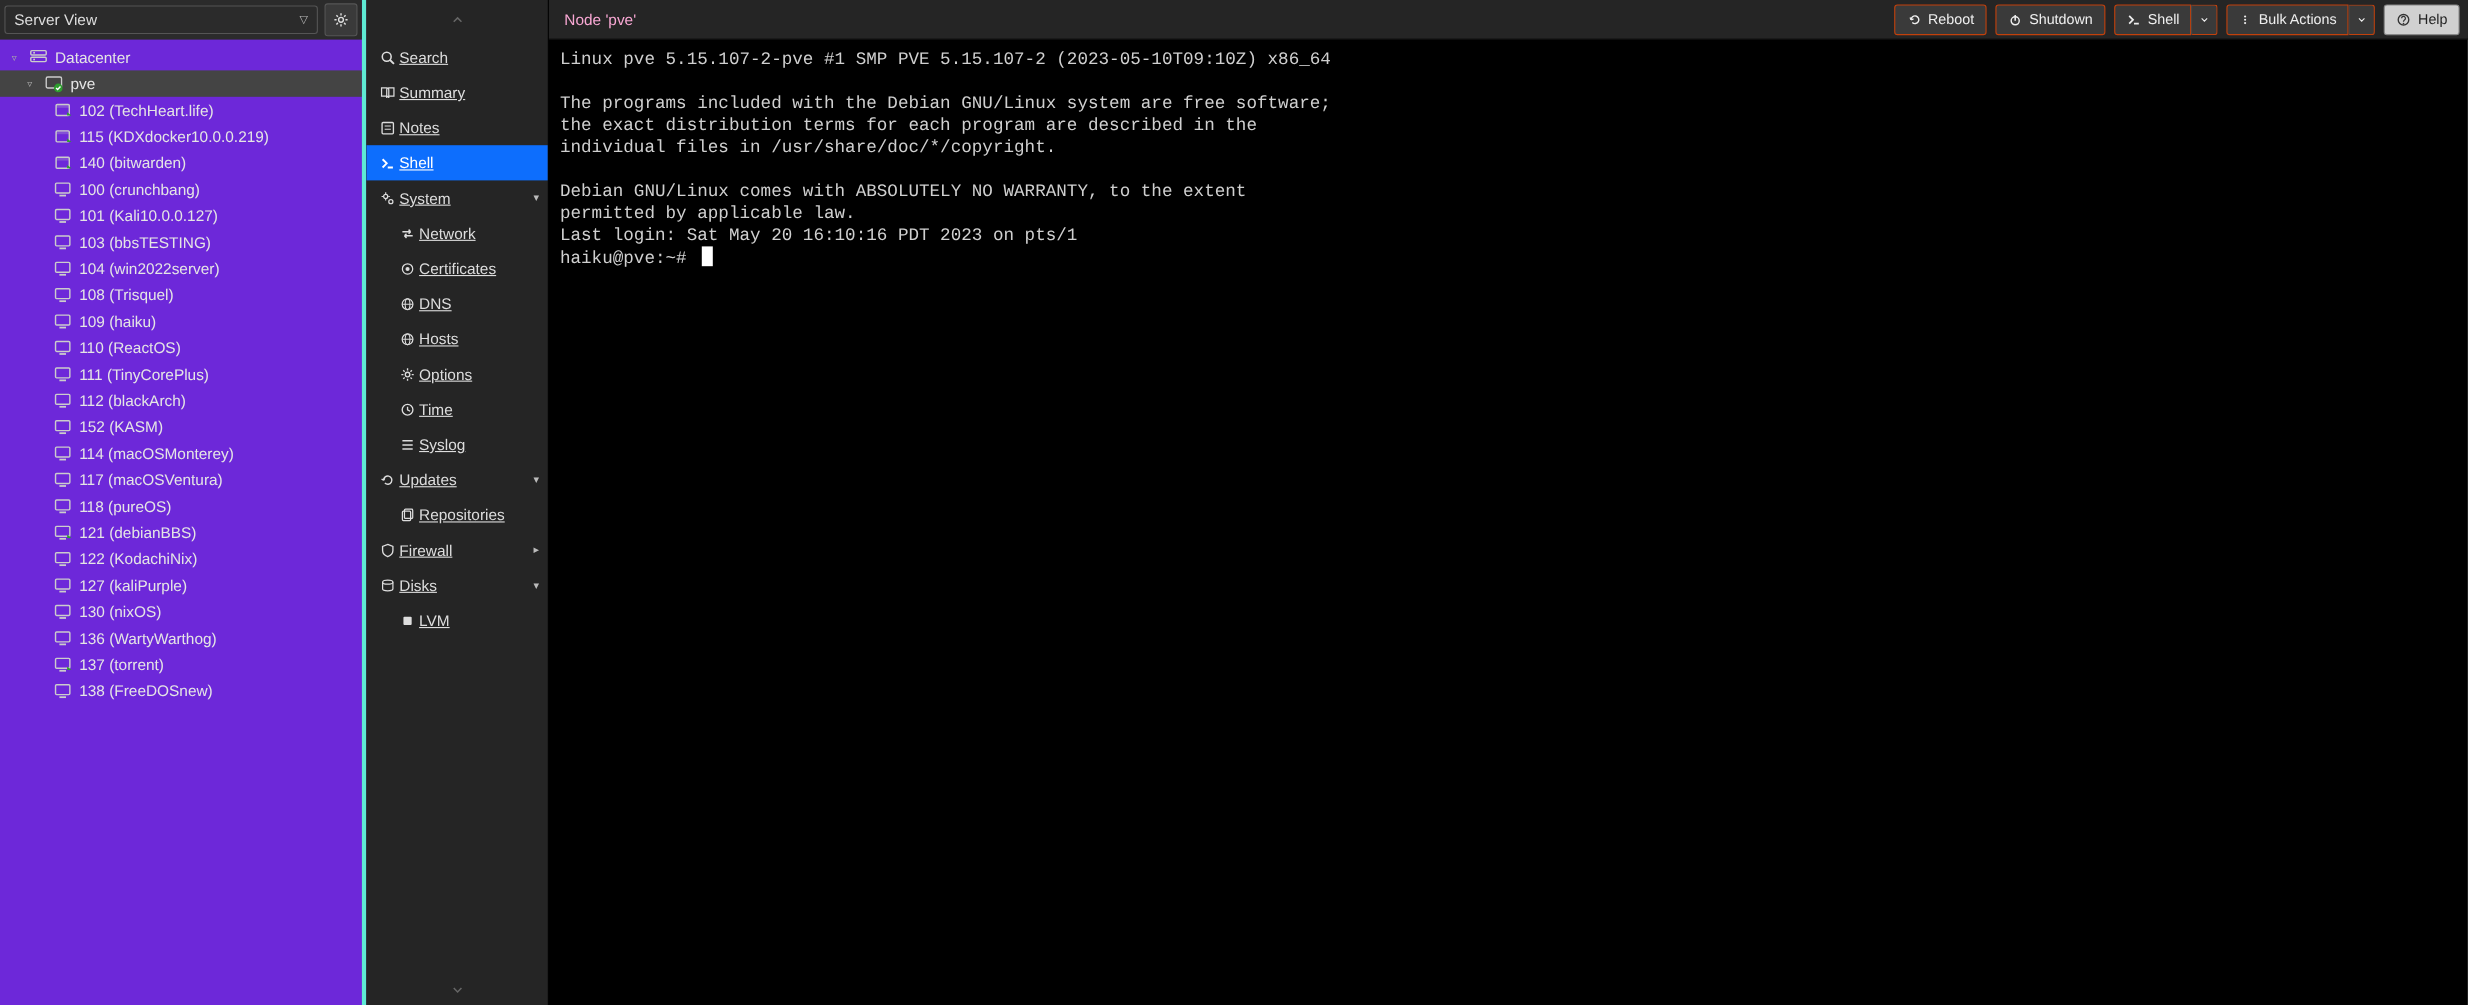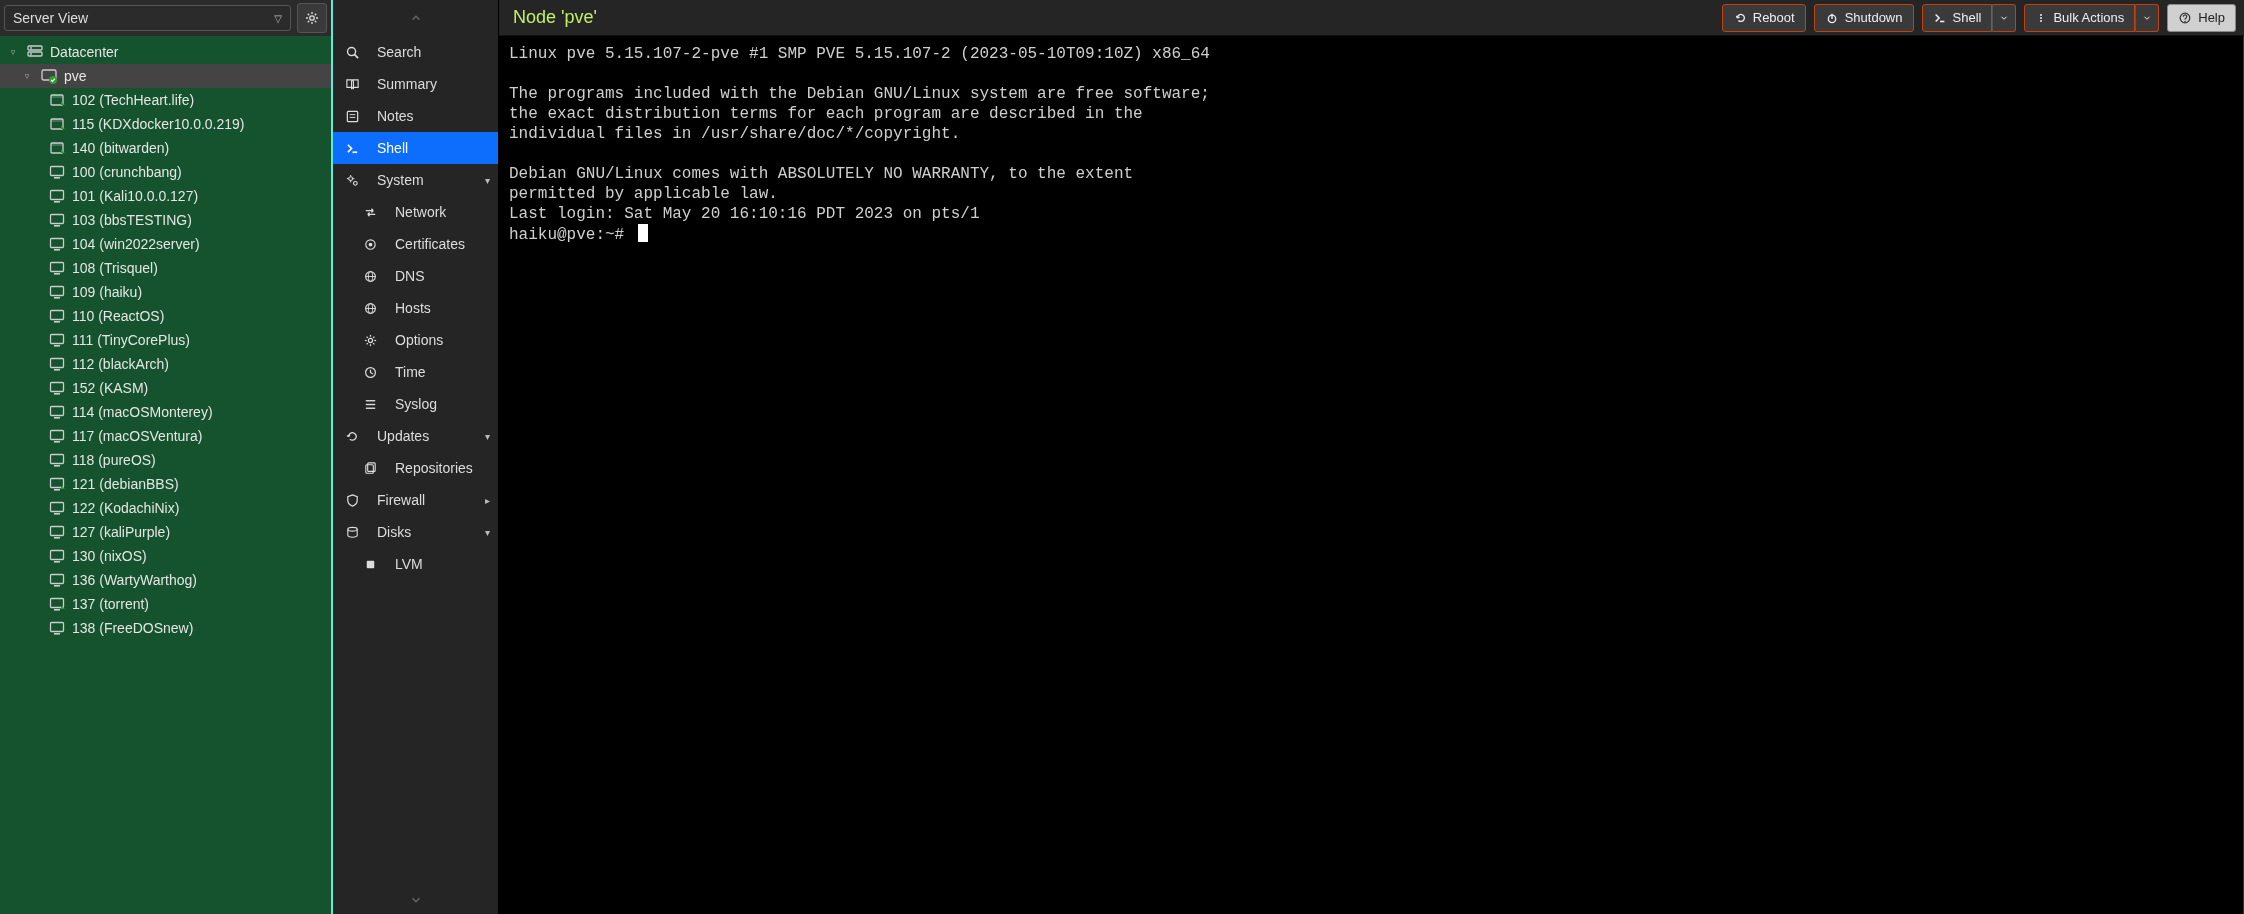--- a/index.html
+++ b/index.html
@@ -3,51 +3,51 @@
 <meta charset="utf-8">
 <style>
   * { box-sizing: border-box; margin: 0; padding: 0; }
   html, body { width: 100%; height: 100%; font-family: Arial, Helvetica, sans-serif; font-size: 14px; background: #222; color: #ddd; overflow: hidden; }
   body { display: flex; flex-direction: column; }
 
   
   .columns { display: flex; height: 100%; }
 
   
-  .sidebar { width: 333px; background: #14532d; display: flex; flex-direction: column; border-right: 2px solid #5eead4; }
+  .sidebar { width: 333px; background: #6d28d9; display: flex; flex-direction: column; border-right: 4px solid #5eead4; }
   .sidebar-header { display: flex; align-items: center; background: #2b2b2b; padding: 3px 4px; gap: 6px; }
   .server-view-select { flex: 1; background: #2b2b2b; border: 1px solid #555; border-radius: 3px; height: 26px; display: flex; align-items: center; justify-content: space-between; padding: 0 8px; color: #ddd; cursor: pointer; }
   .sv-caret { font-size: 10px; opacity: .8; }
   .gear-btn { width: 30px; height: 30px; background: #3a3a3a; border:1px solid #555; border-radius:3px; display:flex; align-items:center; justify-content:center; cursor:pointer; color:#eee; }
 
   .tree { flex:1; overflow-y:auto; padding-top:4px; }
   .tree-row { height:24px; display:flex; align-items:center; gap:6px; padding-left:6px; cursor:pointer; white-space:nowrap; }
   .tree-row.selected { background:#444; }
   .tree-indent-1 { padding-left: 20px; }
   .tree-indent-2 { padding-left: 48px; align-items: center; }
   .tree-toggle { width:14px; display:inline-flex; justify-content:center; color:#aaa; font-size:9px; }
   .ic { width:18px; height:18px; display:inline-flex; align-items:center; justify-content:center; }
   .ic svg { width:16px; height:16px; }
   .tree-label { color:#e5e5e5; font-size:14px; }
 
   
   .menu-panel { width:166px; background:#252525; border-right:1px solid #000; display:flex; flex-direction:column; }
   .menu-collapse { height:36px; display:flex; align-items:center; justify-content:center; color:#666; cursor:pointer; }
   .menu-expand { height:28px; display:flex; align-items:center; justify-content:center; color:#666; cursor:pointer; }
   .menu-list { flex:1; overflow-y:auto; }
-  .menu-item { height:32px; display:flex; align-items:center; gap:16px; padding:0 10px; color:#ddd; cursor:pointer; position:relative; }
+  .menu-item { height:32px; display:flex; align-items:center; gap:2px; padding:0 10px; color:#ddd; cursor:pointer; position:relative;text-decoration:underline; }
   .menu-item.sub { padding-left: 28px; }
   .menu-item.active { background:#0d6efd; color:#fff; }
   .menu-item .mi-icon { width:18px; display:inline-flex; align-items:center; justify-content:center; }
   .menu-caret { position:absolute; right:8px; font-size:10px; color:#bbb; }
 
   
   .content-col { flex:1; display:flex; flex-direction:column; min-width:0; }
   .content-header { height:36px; display:flex; align-items:center; background:#252525; border-bottom:1px solid #111; padding:0 8px; gap:8px; }
-  .content-title { flex:1; color:#bef264; font-size:18px; padding-left:6px; }
+  .content-title { flex:1; color:#f9a8d4; font-size:14px; padding-left:6px; }
   .btn { height:28px; background:#3a3a3a; border:1px solid #c2410c; border-radius:3px; color:#eee; display:inline-flex; align-items:center; padding:0 10px; gap:6px; cursor:pointer; font-size:13px; }
   .btn.help { background:#d0d0d0; color:#222; border-color:#888; }
   .btn-split { display:flex; }
   .btn-split .btn { border-radius:3px 0 0 3px; }
   .btn-split .btn-dd { width:24px; border-radius:0 3px 3px 0; border-left:1px solid #555; padding:0; justify-content:center; }
 
   .terminal { flex:1; background:#000; color:#cfcfcf; font-family: "Courier New", Courier, monospace; font-size:16px; line-height:20px; padding:8px 10px; overflow:auto; white-space:pre; position:relative; border-right:1px solid #333; }
   .cursor { display:inline-block; width:10px; height:18px; background:#fff; vertical-align:-3px; margin-left:4px; }
 
   

